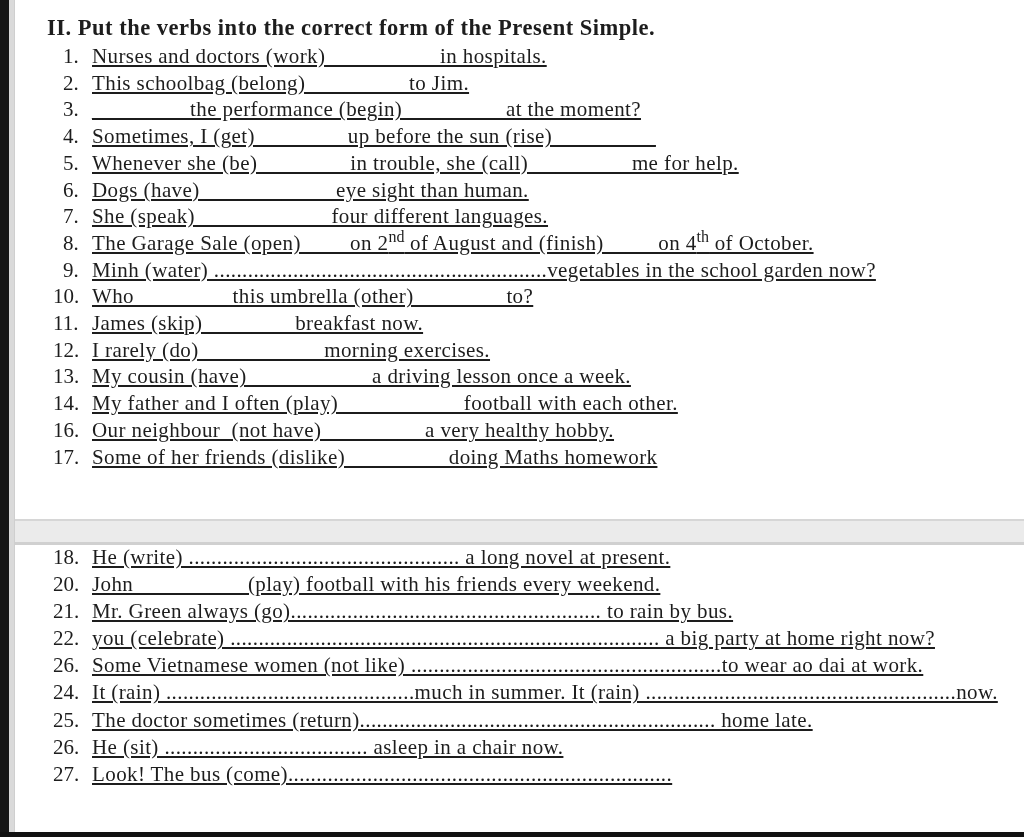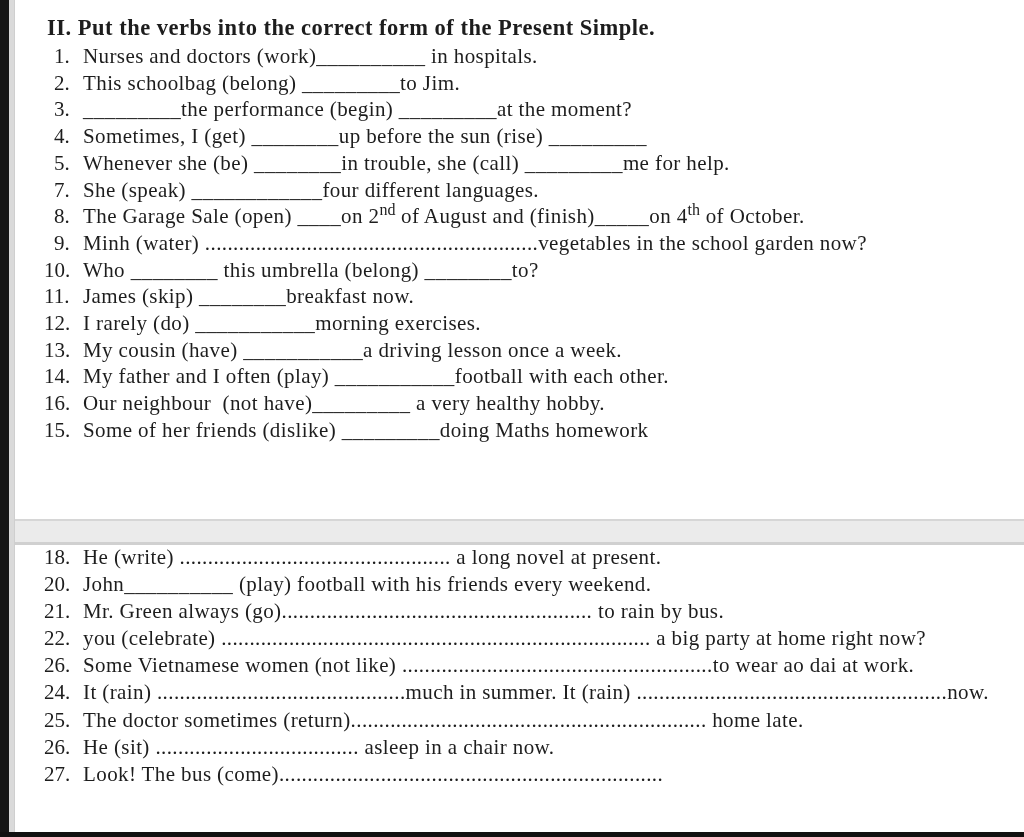--- a/index.html
+++ b/index.html
@@ -16,21 +16,21 @@
 
   .page { position: absolute; left: 15px; right: 0; }
   .page-1 { top: 14px; }
   .page-2 { top: 544px; }
 
   .title {
     font-weight: bold; font-size: 22.5px; line-height: 27px;
     letter-spacing: 0.5px; margin: 0 0 2px 32px; white-space: nowrap;
   }
 
-  .list { padding-left: 29px; }
+  .list { padding-left: 38px; text-decoration: underline; }
   .line { white-space: pre; font-size: 21px; letter-spacing: 0.4px; }
   .page-1 .line { line-height: 26.7px; }
   .page-2 .line { line-height: 27.1px; }
 
   .num { display: inline-block; width: 39px; letter-spacing: 0; box-sizing: border-box; }
   .num.single { padding-left: 10px; }
   .txt sup { font-size: 16px; letter-spacing: 0; line-height: 0; }
 
   .divider {
     position: absolute; left: 9px; top: 519px; width: 1015px; height: 26px;
@@ -48,30 +48,31 @@
   <div class="margin-strip"></div>
 
   <div class="page page-1">
     <div class="title">II. Put the verbs into the correct form of the Present Simple.</div>
     <div class="list">
         <div class="line"><span class="num single">1.</span><span class="txt"><span>Nurses and doctors (work)__________ in hospitals.</span></span></div>
         <div class="line"><span class="num single">2.</span><span class="txt"><span>This schoolbag (belong) _________to Jim.</span></span></div>
         <div class="line"><span class="num single">3.</span><span class="txt"><span>_________the performance (begin) _________at the moment?</span></span></div>
         <div class="line"><span class="num single">4.</span><span class="txt"><span>Sometimes, I (get) ________up before the sun (rise) _________</span></span></div>
         <div class="line"><span class="num single">5.</span><span class="txt"><span>Whenever she (be) ________in trouble, she (call) _________me for help.</span></span></div>
+        <div class="line"><span class="num single">6.</span><span class="txt"><span>Dogs (have) ____________eye sight than human.</span></span></div>
         <div class="line"><span class="num single">7.</span><span class="txt"><span>She (speak) ____________four different languages.</span></span></div>
         <div class="line"><span class="num single">8.</span><span class="txt"><span>The Garage Sale (open) ____on 2</span><sup>nd</sup><span> of August and (finish)_____on 4</span><sup>th</sup><span> of October.</span></span></div>
         <div class="line"><span class="num single">9.</span><span class="txt"><span>Minh (water) ...........................................................vegetables in the school garden now?</span></span></div>
-        <div class="line"><span class="num">10.</span><span class="txt"><span>Who ________ this umbrella (belong) ________to?</span></span></div>
+        <div class="line"><span class="num">10.</span><span class="txt"><span>Who ________ this umbrella (other) ________to?</span></span></div>
         <div class="line"><span class="num">11.</span><span class="txt"><span>James (skip) ________breakfast now.</span></span></div>
         <div class="line"><span class="num">12.</span><span class="txt"><span>I rarely (do) ___________morning exercises.</span></span></div>
         <div class="line"><span class="num">13.</span><span class="txt"><span>My cousin (have) ___________a driving lesson once a week.</span></span></div>
         <div class="line"><span class="num">14.</span><span class="txt"><span>My father and I often (play) ___________football with each other.</span></span></div>
         <div class="line"><span class="num">16.</span><span class="txt"><span>Our neighbour  (not have)_________ a very healthy hobby.</span></span></div>
-        <div class="line"><span class="num">15.</span><span class="txt"><span>Some of her friends (dislike) _________doing Maths homework</span></span></div>
+        <div class="line"><span class="num">17.</span><span class="txt"><span>Some of her friends (dislike) _________doing Maths homework</span></span></div>
       </div>
   </div>
 
   <div class="divider"></div>
 
   <div class="page page-2">
     <div class="list">
         <div class="line"><span class="num">18.</span><span class="txt"><span>He (write) ................................................ a long novel at present.</span></span></div>
         <div class="line"><span class="num">20.</span><span class="txt"><span>John__________ (play) football with his friends every weekend.</span></span></div>
         <div class="line"><span class="num">21.</span><span class="txt"><span>Mr. Green always (go)....................................................... to rain by bus.</span></span></div>

